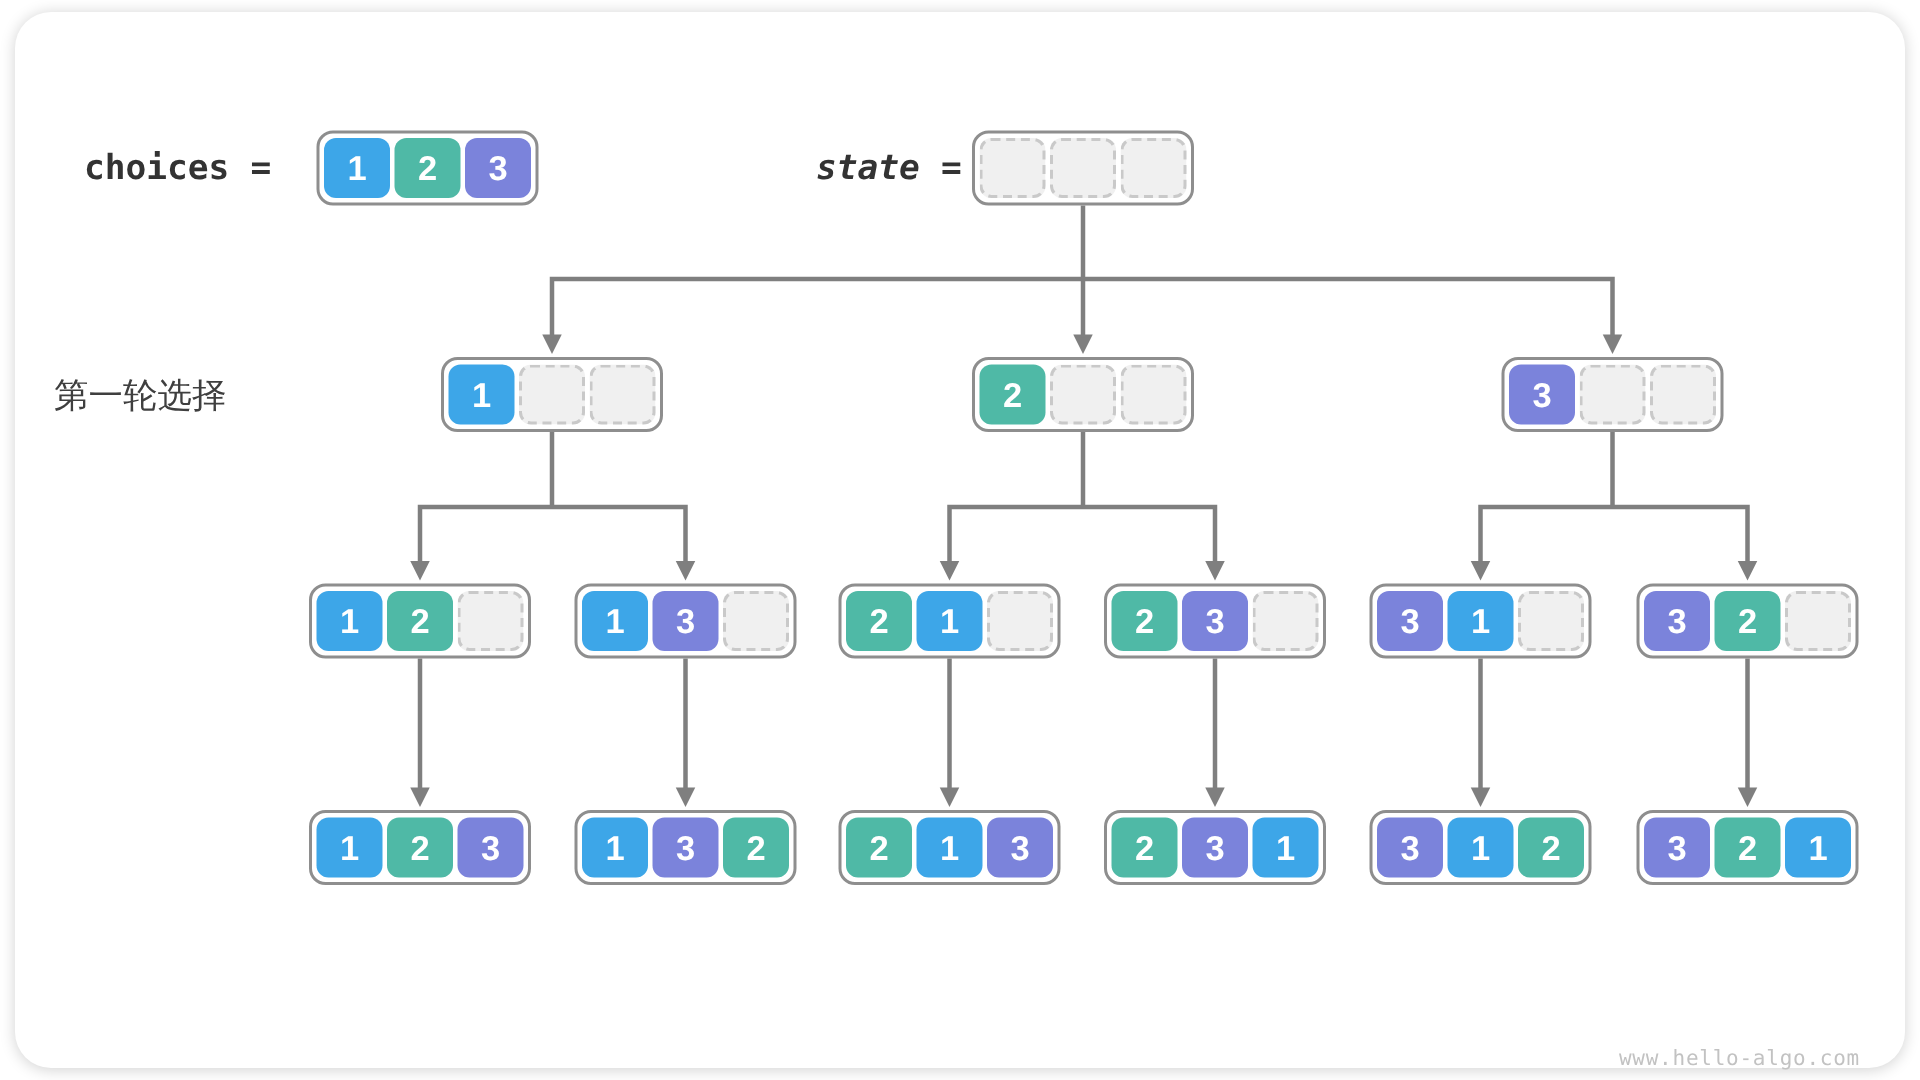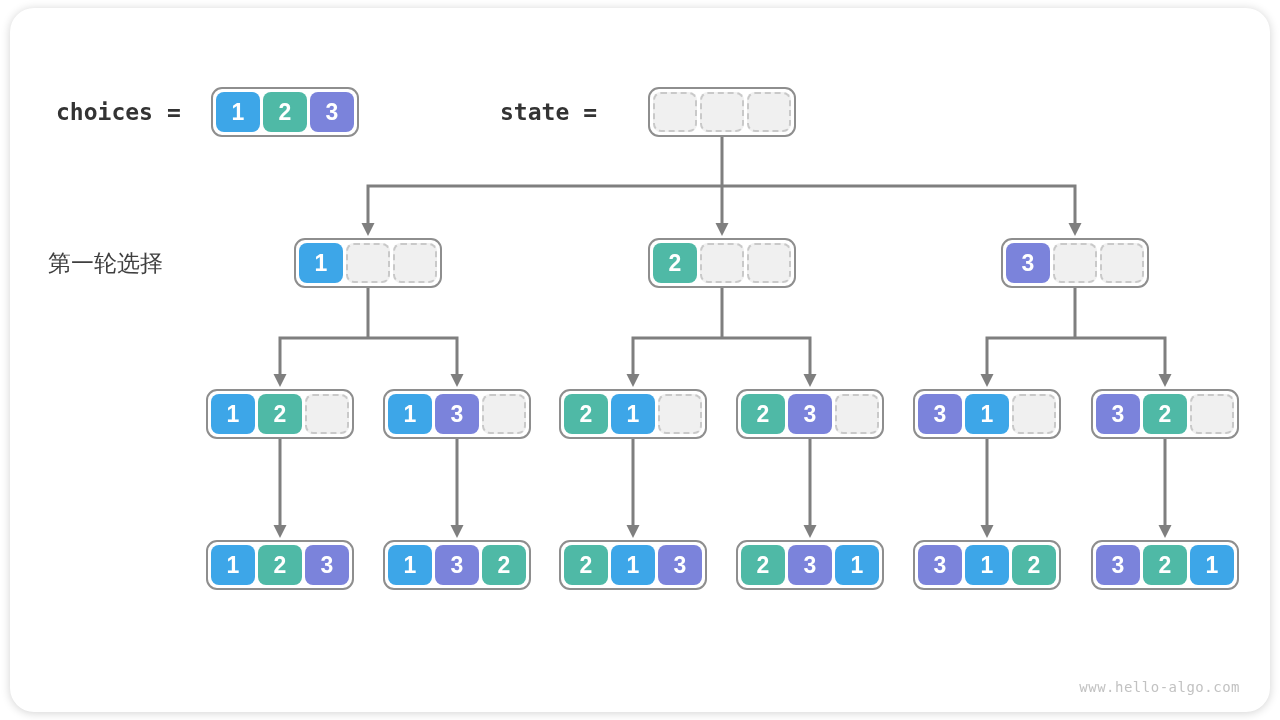--- a/index.html
+++ b/index.html
@@ -13,40 +13,40 @@
   .abox{position:absolute;display:flex;gap:3px;padding:3px;background:#ffffff;
         border:2px solid #8e8e8e;border-radius:11px;box-sizing:border-box;
         width:148px;height:50px;}
   .cell{width:44px;height:40px;border-radius:8px;color:#ffffff;
         font-weight:bold;font-size:23px;display:flex;align-items:center;justify-content:center;
         box-sizing:border-box;}
   .cell.empty{background:#f0f0f0;border:2px dashed #c9c9c9;}
   .row-label{position:absolute;left:36px;width:160px;font-size:23px;line-height:28px;
              font-weight:500;color:#3f3f3f;}
   #connectors{position:absolute;left:0;top:0;width:1280px;height:720px;pointer-events:none;}
-  .watermark{position:absolute;right:40px;top:679px;font-family:"DejaVu Sans Mono","Liberation Mono",monospace;
+  .watermark{position:absolute;right:40px;top:698px;font-family:"DejaVu Sans Mono","Liberation Mono",monospace;
              font-size:14px;color:#c2c2c2;letter-spacing:0.5px;}
 </style>
 </head>
 <body>
 
 <div id="stage">
   <div class="card"></div>
 
   <div class="hdr-label" style="left:56px;">
     <span>choices</span>
     <span>=</span>
   </div>
 
-  <div class="hdr-label" style="left:500px;">
+  <div class="hdr-label" style="left:544px;font-style:italic;">
     <span>state</span>
     <span>=</span>
   </div>
 
-  <div class="row-label" style="top:249px;margin-left:12px;">第一轮选择</div>
+  <div class="row-label" style="top:249px;">第一轮选择</div>
 
   <svg id="connectors" width="1280" height="720" viewBox="0 0 1280 720">
       <polygon points="361.5,223 374.5,223 368,236" fill="#7f7f7f"></polygon>
       <polygon points="715.5,223 728.5,223 722,236" fill="#7f7f7f"></polygon>
       <polygon points="1068.5,223 1081.5,223 1075,236" fill="#7f7f7f"></polygon>
       <polygon points="273.5,374 286.5,374 280,387" fill="#7f7f7f"></polygon>
       <polygon points="450.5,374 463.5,374 457,387" fill="#7f7f7f"></polygon>
       <polygon points="626.5,374 639.5,374 633,387" fill="#7f7f7f"></polygon>
       <polygon points="803.5,374 816.5,374 810,387" fill="#7f7f7f"></polygon>
       <polygon points="980.5,374 993.5,374 987,387" fill="#7f7f7f"></polygon>

